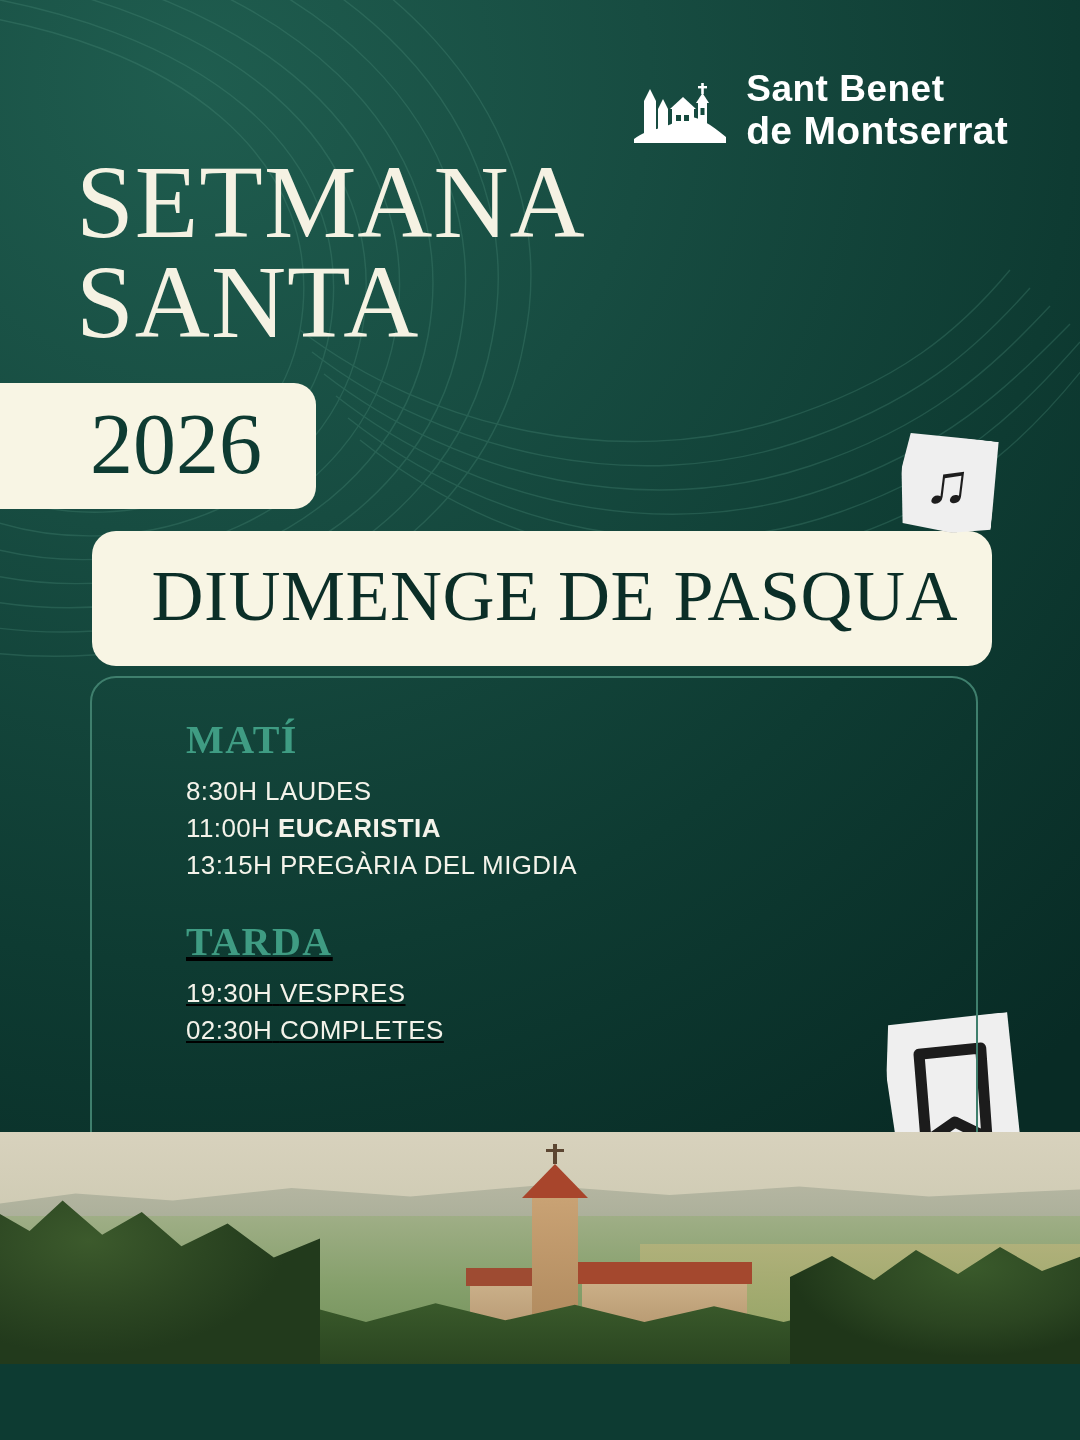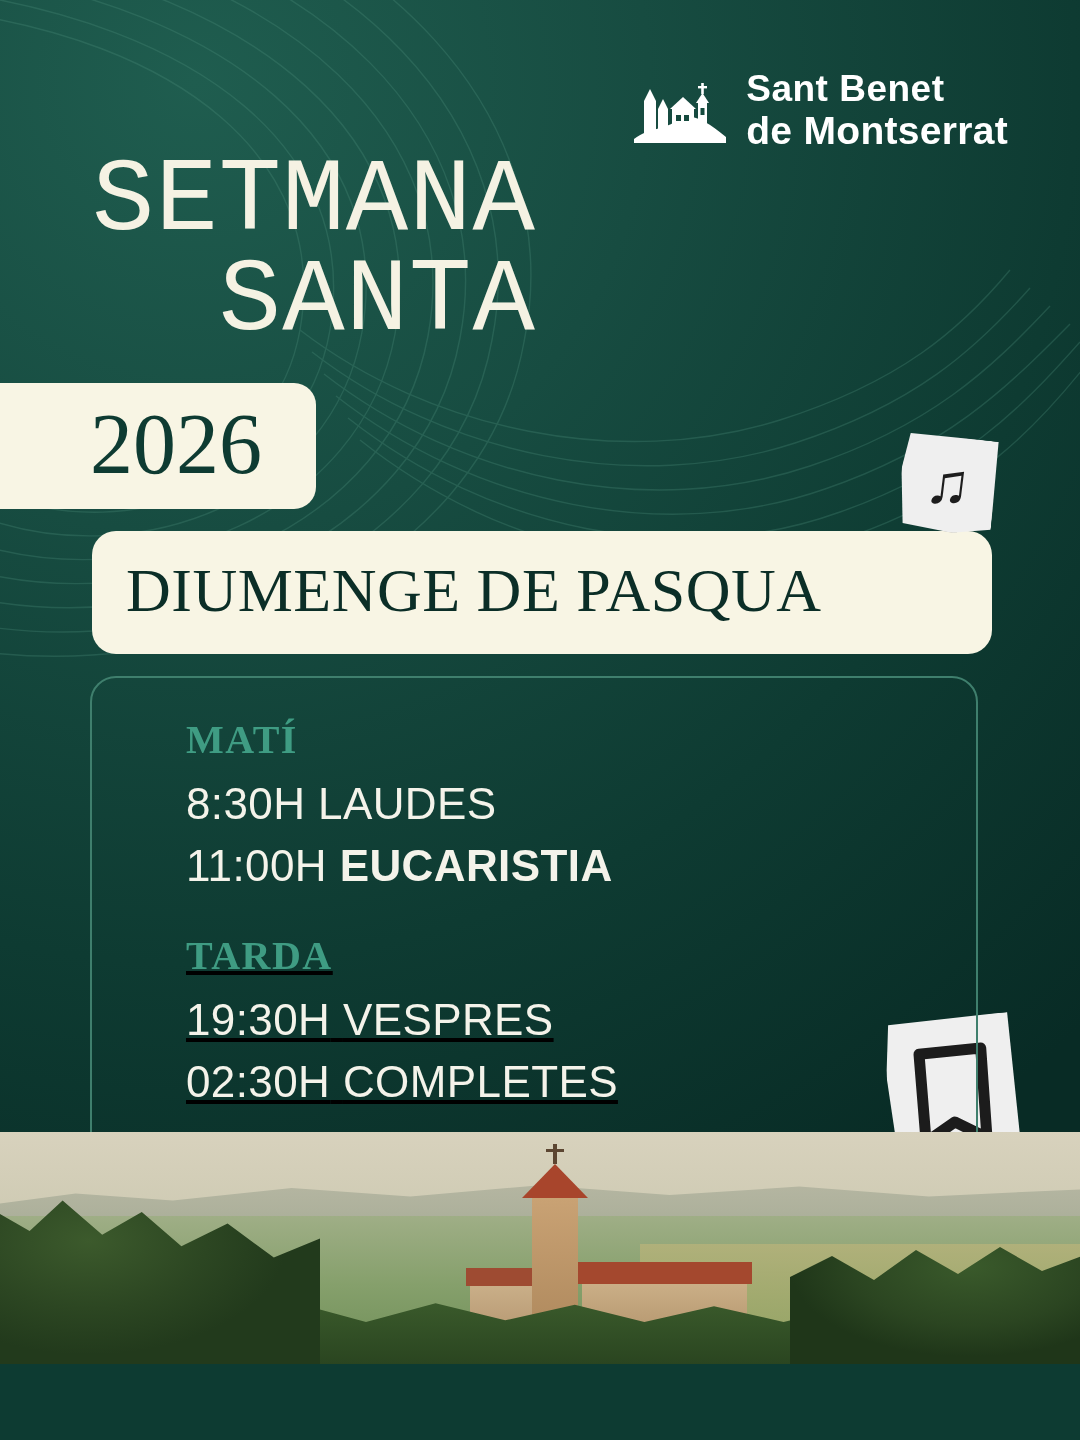--- a/index.html
+++ b/index.html
@@ -53,27 +53,26 @@
     font-size: 39px;
     font-weight: bold;
     letter-spacing: 0.3px;
     display: block;
   }
 
   
   .headline {
     position: absolute;
     top: 152px;
-    left: 92px;
+    left: 76px;
     color: #f5f2e3;
-    font-family: Liberation Mono, monospace;
+    font-family: Liberation Serif, serif;
     font-size: 104px;
     line-height: 0.96;
     letter-spacing: 1px;
-    text-align: right;
   }
   .headline .ln { display: block; }
 
   .year-tag {
     position: absolute;
     top: 383px;
     left: -40px;
     background: #f8f5e4;
     color: #0e3b32;
     font-family: "Liberation Serif", serif;
@@ -84,25 +83,25 @@
   }
 
   .day-tag {
     position: absolute;
     top: 531px;
     left: 92px;
     right: 88px;
     background: #f8f5e4;
     color: #0b2e27;
     font-family: "Liberation Serif", serif;
-    font-size: 62px;
+    font-size: 72px;
     letter-spacing: 0.5px;
     padding: 24px 34px 28px 34px;
     border-radius: 24px;
-    text-align: left;
+    text-align: right;
   }
 
   
   .note {
     position: absolute;
     background: #efefef;
     box-shadow: 0 6px 16px rgba(0,0,0,0.35);
   }
   .note-music {
     top: 436px;
@@ -141,21 +140,21 @@
     font-family: "Liberation Serif", serif;
     font-weight: bold;
     font-size: 40px;
     letter-spacing: 1.5px;
     margin-left: 46px;
     margin-bottom: 10px;
   }
   .sec-block + .sec-block { margin-top: 34px; text-decoration: underline; }
   .item {
     color: #f4f3ea;
-    font-size: 44px;
+    font-size: 26px;
     line-height: 1.42;
     margin-left: 46px;
     letter-spacing: 0.4px;
     white-space: nowrap;
   }
   .item b { font-weight: bold; text-align: right; }
 
   
   .photo {
     position: absolute;
@@ -310,20 +309,24 @@
     <div class="sec-block">
       <div class="sec-title">MATÍ</div>
       <div class="item">
         <span>8:30H</span>
         <span>LAUDES</span>
       </div>
       <div class="item">
         <span>11:00H</span>
         <b>EUCARISTIA</b>
       </div>
+      <div class="item">
+        <span>13:15H</span>
+        <span>PREGÀRIA DEL MIGDIA</span>
+      </div>
     </div>
 
     <div class="sec-block">
       <div class="sec-title">TARDA</div>
       <div class="item">
         <span>19:30H</span>
         <span>VESPRES</span>
       </div>
       <div class="item">
         <span>02:30H</span>

